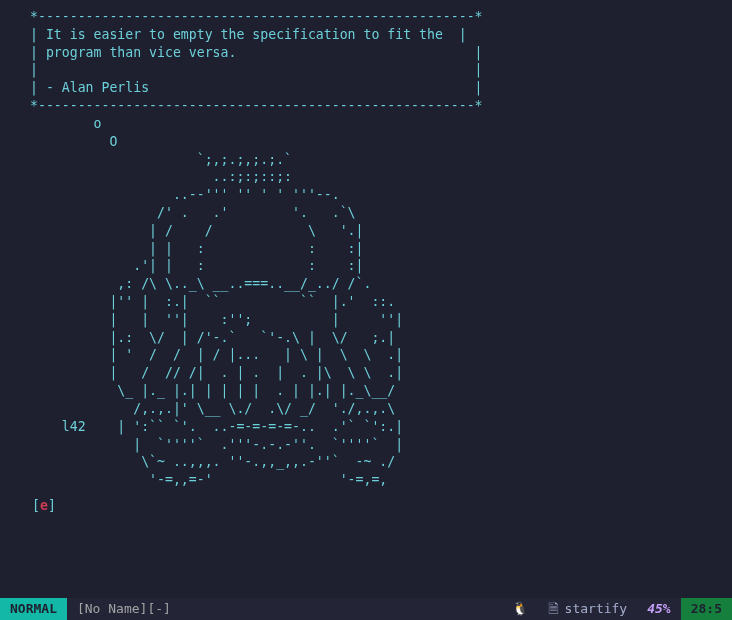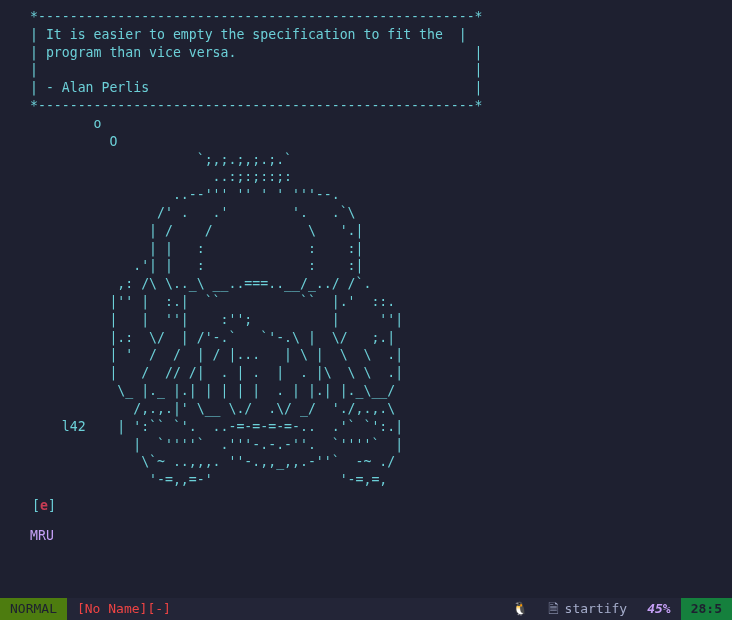--- a/index.html
+++ b/index.html
@@ -63,27 +63,27 @@
     align-items: stretch;
     font-size: 13px;
   }
   .seg {
     display: flex;
     align-items: center;
     padding: 0 10px;
     white-space: nowrap;
   }
   .seg-mode {
-    background: #4d7c0f;
+    background: #14b8a6;
     color: #1e2030;
-    font-weight: normal;
+    font-weight: bold;
   }
   .seg-file {
     background: #232537;
-    color: #ef4444;
+    color: #a3a3a3;
     flex: 0 0 auto;
   }
   .seg-spacer {
     flex: 1;
     background: #232537;
   }
   .seg-icons {
     background: #232537;
     color: #a5adcb;
     gap: 8px;
@@ -141,21 +141,20 @@
              |  `''''`  .'''-.-.-''.  `''''`  |
               \`~ ..,,,. ''-.,,_,,.-''`  -~ ./
                '-=,,=-'                '-=,=,</pre>
 
   <div class="buffer-line">
     <span>
       <span class="bracket">[</span><span class="key">e</span><span class="bracket">]</span>
     </span>
   </div>
 
-  <div class="mru">MRU</div>
 
   <div class="statusline">
     <div class="seg seg-mode">NORMAL</div>
     <div class="seg seg-file">[No Name][-]</div>
     <div class="seg seg-spacer"></div>
     <div class="seg seg-icons">
       <span class="icon">🐧</span>
     </div>
     <div class="seg seg-ft">
       <span class="icon">🗎</span>

